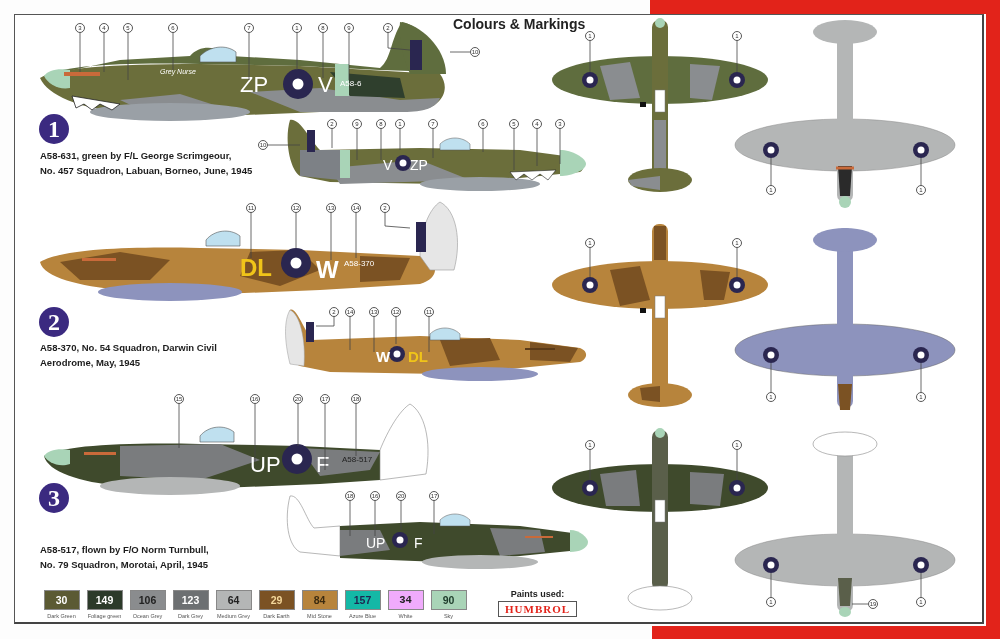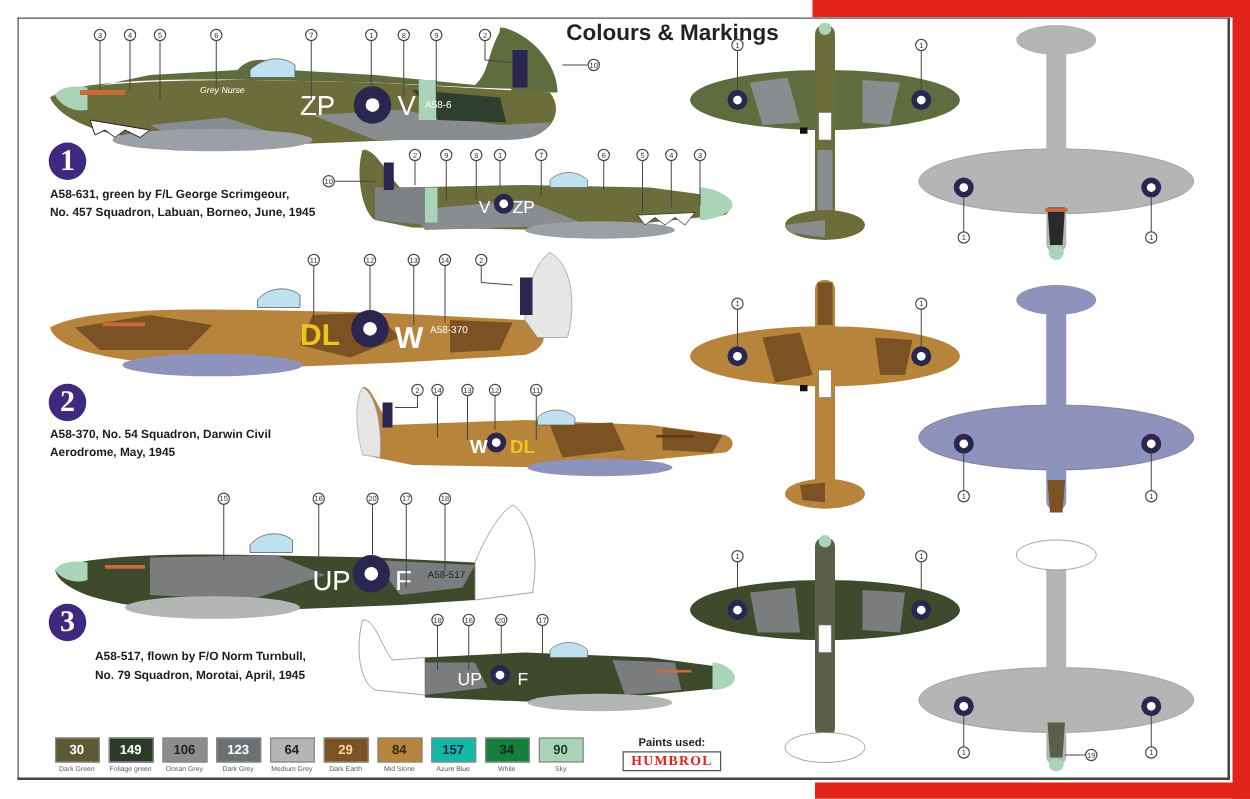--- a/index.html
+++ b/index.html
@@ -1,21 +1,21 @@
 <!DOCTYPE html>
 <html><head>
 <meta charset="utf-8">
 <style>
   html, body { margin:0; padding:0; }
   body { width:1000px; height:639px; position:relative; overflow:hidden; background:#fdfdfd; font-family:"Liberation Sans", sans-serif; }
   .red-top { position:absolute; left:650px; top:0; width:350px; height:14px; background:#e2231a; }
   .red-right { position:absolute; left:986px; top:0; width:14px; height:639px; background:#e2231a; }
   .red-bottom { position:absolute; left:652px; top:626px; width:348px; height:13px; background:#e2231a; }
   .frame { position:absolute; left:14px; top:14px; width:970px; height:610px; border:1px solid #555; border-right:2px solid #444; border-bottom:2px solid #444; box-sizing:border-box; background:#fff; }
-  .title { position:absolute; left:453px; top:16px; font-size:18px; font-weight:bold; color:#222; }
+  .title { position:absolute; left:453px; top:16px; font-size:14px; font-weight:bold; color:#222; }
   .badge { position:absolute; width:30px; height:30px; border-radius:50%; background:#3b2a80; color:#fff; font-family:"Liberation Serif", serif; font-weight:bold; font-size:24px; text-align:center; line-height:30px; }
   .caption { position:absolute; font-size:9.5px; font-weight:bold; color:#1c1c1c; line-height:15px; }
   .art { position:absolute; }
   .palette { position:absolute; left:40px; top:590px; display:flex; gap:0; }
   .swatch { width:43px; margin-right:0px; text-align:center; position:relative; }
   .chip { width:34px; height:18px; margin:0 auto; border:1px solid #888; font-size:10.5px; font-weight:bold; line-height:18px; }
   .chip-label { font-size:5.5px; color:#555; margin-top:3px; white-space:nowrap; }
   .paints { position:absolute; left:498px; top:589px; text-align:center; }
   .paints-title { font-size:9px; font-weight:bold; color:#222; }
   .humbrol { margin-top:2px; border:1px solid #555; padding:1px 6px; color:#e3231a; font-family:"Liberation Serif", serif; font-weight:bold; font-size:11px; letter-spacing:1px; background:#fff; }
@@ -37,21 +37,21 @@
   <div>No. 457 Squadron, Labuan, Borneo, June, 1945</div>
 </div>
 
 <div class="badge" style="left:39px;top:307px;">2</div>
 <div class="caption" style="left:40px;top:340px;">
   <div>A58-370, No. 54 Squadron, Darwin Civil</div>
   <div>Aerodrome, May, 1945</div>
 </div>
 
 <div class="badge" style="left:39px;top:483px;">3</div>
-<div class="caption" style="left:40px;top:518px;margin-left:36px;">
+<div class="caption" style="left:40px;top:542px;">
   <div>A58-517, flown by F/O Norm Turnbull,</div>
   <div>No. 79 Squadron, Morotai, April, 1945</div>
 </div>
 
 <svg class="art callout" style="left:0;top:0;" width="1000" height="639" viewBox="0 0 1000 639">
   <defs>
     <g id="roundel">
       <circle r="15" fill="#2a2650"></circle>
       <circle r="5.5" fill="#fff"></circle>
     </g>
@@ -467,21 +467,21 @@
   </div>
   <div class="swatch">
     <div class="chip" style="background:#b7843c;color:#3a2a10;">84</div>
     <div class="chip-label">Mid Stone</div>
   </div>
   <div class="swatch">
     <div class="chip" style="background:#14b8a6;color:#1f2450;">157</div>
     <div class="chip-label">Azure Blue</div>
   </div>
   <div class="swatch">
-    <div class="chip" style="background:#15803d;color:#222;">34</div>
+    <div class="chip" style="background:#f0abfc;color:#222;font-family:Liberation Mono, monospace;">34</div>
     <div class="chip-label">White</div>
   </div>
   <div class="swatch">
     <div class="chip" style="background:#a9d4b7;color:#1d3b2a;">90</div>
     <div class="chip-label">Sky</div>
   </div>
 </div>
 
 <div class="paints">
   <div class="paints-title">Paints used:</div>

